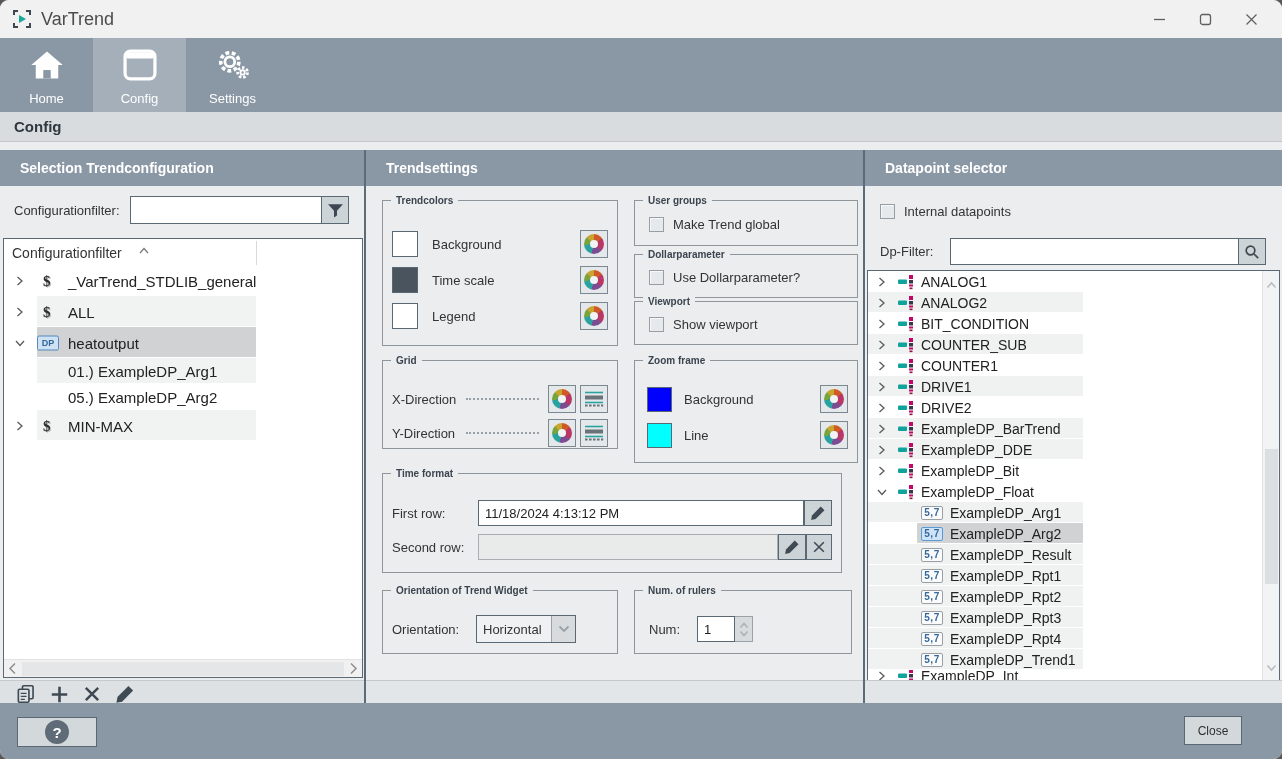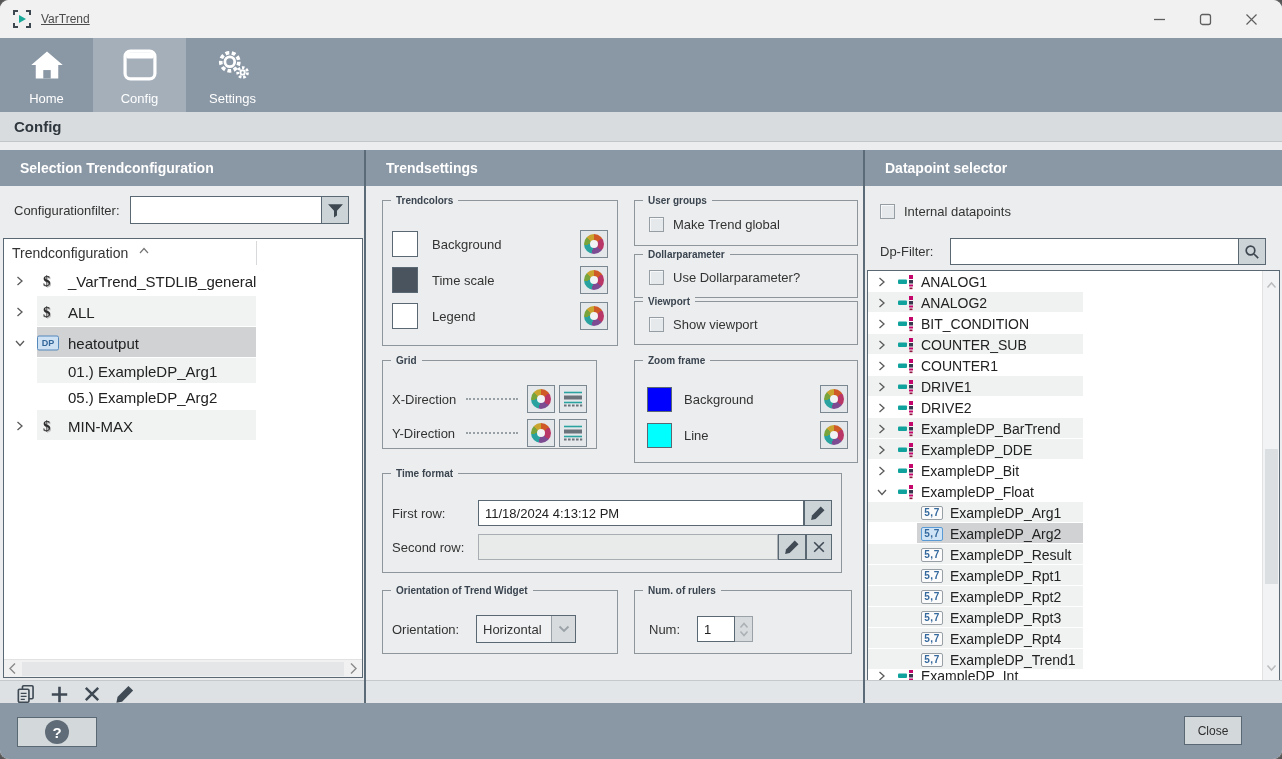--- a/index.html
+++ b/index.html
@@ -2,21 +2,21 @@
 <html><head>
 <meta charset="utf-8">
 <style>
   * { margin:0; padding:0; box-sizing:border-box; }
   html,body { width:1282px; height:759px; background:#555; font-family:"Liberation Sans", sans-serif; }
   .window { position:relative; width:1282px; height:759px; border-radius:9px; overflow:hidden; background:#ecedee; box-shadow:0 0 0 1px #6a6a6a; }
 
   
   .titlebar { position:absolute; left:0; top:0; width:100%; height:38px; background:#f1f1f1; display:flex; align-items:center; }
   .titlebar .logo { margin-left:13px; width:18px; height:18px; }
-  .titlebar .title { margin-left:10px; font-size:12px; color:#4c4c4c;text-decoration:underline; }
+  .titlebar .title { margin-left:10px; font-size:18px; color:#4c4c4c; }
   .wincontrols { position:absolute; right:8px; top:0; height:38px; display:flex; }
   .wincontrols .wbtn { width:46px; height:38px; display:flex; align-items:center; justify-content:center; }
 
   
   .toolbar { position:absolute; left:0; top:38px; width:100%; height:74px; background:#8a97a5; display:flex; }
   .navitem { width:93px; height:74px; display:flex; flex-direction:column; align-items:center; justify-content:flex-end; padding-bottom:6px; cursor:default; }
   .navitem.active { background:#a4afba; }
   .navitem .nicon { flex:1; display:flex; align-items:center; justify-content:center; }
   .navitem .nlabel { color:#fff; font-size:13px; line-height:15px; }
 
@@ -191,21 +191,21 @@
       <span class="lbl" style="position:absolute;left:14px;top:53px;">Configurationfilter:</span>
       <input class="txt" style="position: absolute; left: 130px; top: 46px; width: 192px; height: 28px;" value="">
       <div class="ibtn" style="position:absolute;left:321px;top:46px;width:28px;height:28px;">
         <svg width="17" height="17" viewBox="0 0 16 16">
           <path d="M1 2 h14 l-5.6 6.2 v4.6 l-2.8 1.8 v-6.4 Z" fill="#3d4750"></path>
         </svg>
       </div>
 
       <div class="treebox" style="left:3px;top:88px;width:360px;height:440px;">
         <div class="treehdr">
-          <span class="thtext">Trendconfiguration</span>
+          <span class="thtext">Configurationfilter</span>
           <span class="sortcaret">
             <svg width="12" height="7" viewBox="0 0 12 7">
                 <path d="M2 6 L6 1.5 L10 6" stroke="#777" stroke-width="1.2" fill="none"></path>
               </svg>
           </span>
           <span class="coldiv"></span>
         </div>
         <div id="ltree-rows" class="ltree">
             <div class="trow lvl0 plain">
               <div class="band"></div>
@@ -324,21 +324,21 @@
           <div style="display:flex;align-items:center;height:36px;">
             <span class="swatch" style="width: 26px; height: 26px; background: rgb(255, 255, 255);"></span>
             <span class="lbl" style="margin-left:14px;flex:1;">Legend</span>
             <span class="tbtn">
                 <span class="wheel"></span>
               </span>
           </div>
         </div>
       </div>
 
-      <div class="group" style="left:16px;top:210px;width:215px;height:89px;">
+      <div class="group" style="left:16px;top:210px;width:236px;height:89px;">
         <span class="grouptitle">Grid</span>
         <div style="position:absolute;left:9px;top:21px;right:9px;">
           <div style="display:flex;align-items:center;height:34px;">
             <span class="lbl" style="width:74px;">X-Direction</span>
             <span class="dotline" style="flex:1;margin-right:9px;"></span>
             <span class="tbtn" style="margin-right:4px;">
                 <span class="wheel"></span>
               </span>
             <span class="tbtn">
               <svg width="20" height="18" viewBox="0 0 20 18">

